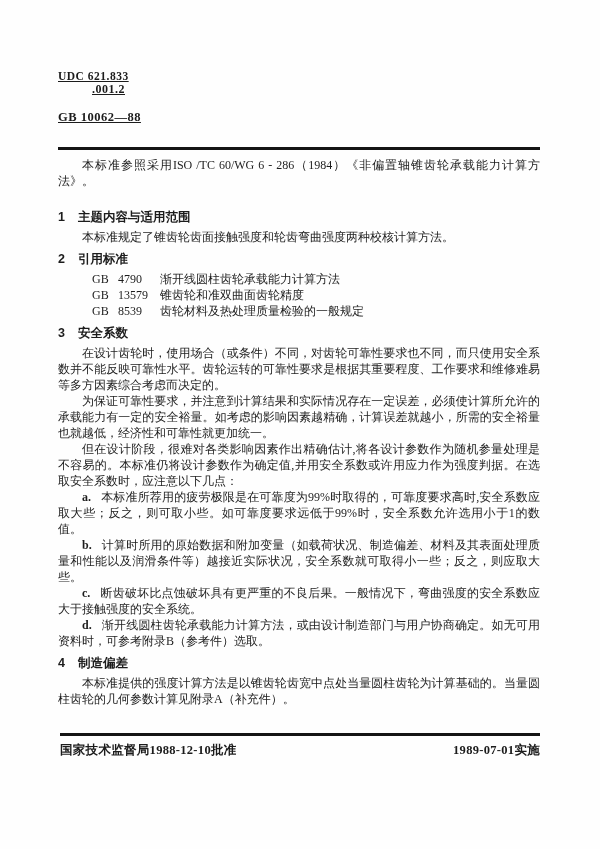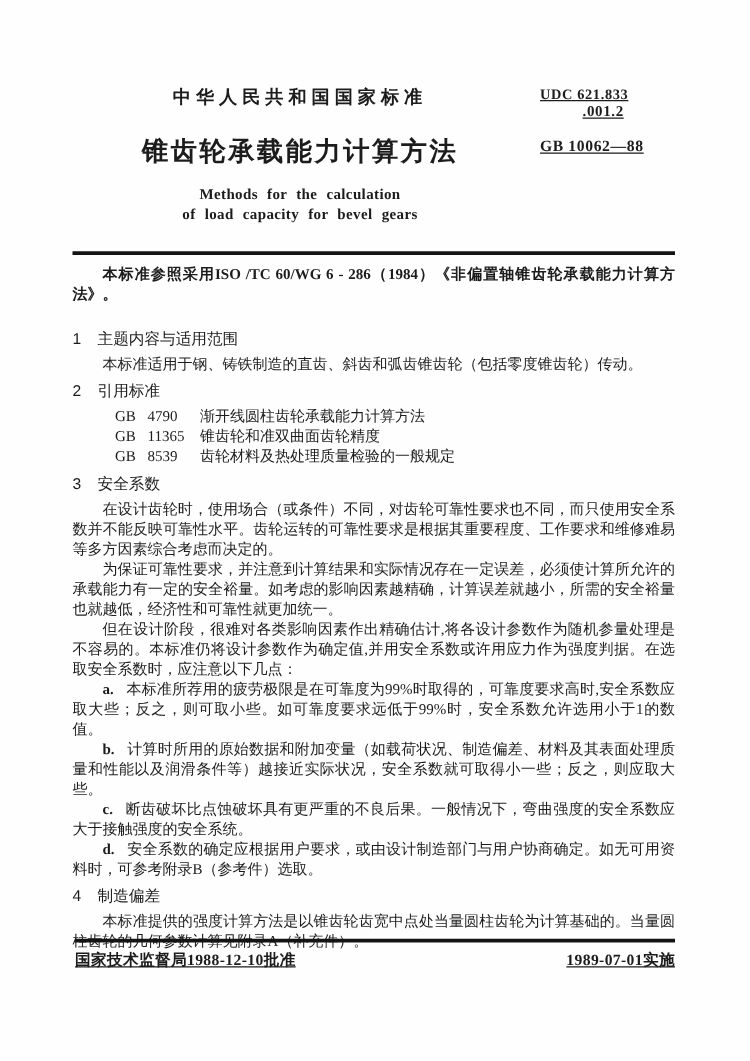--- a/index.html
+++ b/index.html
@@ -84,46 +84,45 @@
   
   .doc-body {
     padding-top: 7px;
     font-size: 12px;
     line-height: 16px;
   }
   .para {
     text-align: justify;
     text-indent: 2em;
   }
-  .intro { margin-bottom: 20px; font-weight: bold; }
+  .intro { margin-bottom: 20px; }
   .sec-heading {
     font-family: "Liberation Sans", "DejaVu Sans", sans-serif;
-    font-weight: normal;
+    font-weight: bold;
     font-size: 12.5px;
     line-height: 17px;
     margin: 6px 0 3px 0;
   }
   .sec-num { display: inline-block; width: 20px; }
   .ref-row {
     padding-left: 34px;
     white-space: nowrap;
   }
   .ref-org { display: inline-block; width: 26px; }
   .ref-num { display: inline-block; width: 42px; }
   .item-label {
     font-weight: bold;
     margin-right: 10px;
   }
   
   .footer {
     position: absolute;
     left: 60px;
     right: 60px;
-    top: 751px;
-    text-decoration: underline;
+    top: 733px;
   }
   .footer-divider {
     height: 3px;
     background: #141414;
   }
   .footer-row {
     display: flex;
     justify-content: space-between;
     margin-top: 6px;
     font-weight: bold;
@@ -131,54 +130,46 @@
     letter-spacing: 0.3px;
   }
 </style>
 </head>
 <body>
 
 <div class="page">
   <div class="content">
 
     <div class="header">
-      <div class="header-left">
-        <div class="std-label">中华人民共和国国家标准</div>
-        <div class="title-cn">锥齿轮承载能力计算方法</div>
-        <div class="title-en">
-          <div>Methods for the calculation</div>
-          <div>of load capacity for bevel gears</div>
-        </div>
-      </div>
       <div class="header-right">
         <div class="udc-line1">UDC 621.833</div>
         <div class="udc-line2">.001.2</div>
         <div class="std-no">GB 10062—88</div>
       </div>
     </div>
 
     <div class="header-divider"></div>
 
     <div class="doc-body">
 
       <p class="para intro">本标准参照采用ISO /TC 60/WG 6 - 286（1984）《非偏置轴锥齿轮承载能力计算方法》。</p>
 
       <div class="sec-heading">
         <span class="sec-num">1</span><span>主题内容与适用范围</span>
       </div>
-      <p class="para">本标准适用于钢、铸铁制造的直齿、斜齿和弧齿锥齿轮（包括零度锥齿轮）传动。</p>
+      <p class="para">本标准规定了锥齿轮齿面接触强度和轮齿弯曲强度两种校核计算方法。</p>
 
       <div class="sec-heading">
         <span class="sec-num">2</span><span>引用标准</span>
       </div>
       <div class="ref-row">
         <span class="ref-org">GB</span><span class="ref-num">4790</span><span>渐开线圆柱齿轮承载能力计算方法</span>
       </div>
       <div class="ref-row">
-        <span class="ref-org">GB</span><span class="ref-num">11365</span><span>锥齿轮和准双曲面齿轮精度</span>
+        <span class="ref-org">GB</span><span class="ref-num">13579</span><span>锥齿轮和准双曲面齿轮精度</span>
       </div>
       <div class="ref-row">
         <span class="ref-org">GB</span><span class="ref-num">8539</span><span>齿轮材料及热处理质量检验的一般规定</span>
       </div>
 
       <div class="sec-heading">
         <span class="sec-num">3</span><span>安全系数</span>
       </div>
       <p class="para">在设计齿轮时，使用场合（或条件）不同，对齿轮可靠性要求也不同，而只使用安全系数并不能反映可靠性水平。齿轮运转的可靠性要求是根据其重要程度、工作要求和维修难易等多方因素综合考虑而决定的。</p>
       <p class="para">为保证可靠性要求，并注意到计算结果和实际情况存在一定误差，必须使计算所允许的承载能力有一定的安全裕量。如考虑的影响因素越精确，计算误差就越小，所需的安全裕量也就越低，经济性和可靠性就更加统一。</p>
@@ -187,21 +178,21 @@
       <p class="para">
         <span class="item-label">a.</span><span>本标准所荐用的疲劳极限是在可靠度为99%时取得的，可靠度要求高时,安全系数应取大些；反之，则可取小些。如可靠度要求远低于99%时，安全系数允许选用小于1的数值。</span>
       </p>
       <p class="para">
         <span class="item-label">b.</span><span>计算时所用的原始数据和附加变量（如载荷状况、制造偏差、材料及其表面处理质量和性能以及润滑条件等）越接近实际状况，安全系数就可取得小一些；反之，则应取大些。</span>
       </p>
       <p class="para">
         <span class="item-label">c.</span><span>断齿破坏比点蚀破坏具有更严重的不良后果。一般情况下，弯曲强度的安全系数应大于接触强度的安全系统。</span>
       </p>
       <p class="para">
-        <span class="item-label">d.</span><span>安全系数的确定应根据用户要求，或由设计制造部门与用户协商确定。如无可用资料时，可参考附录B（参考件）选取。</span>
+        <span class="item-label">d.</span><span>渐开线圆柱齿轮承载能力计算方法，或由设计制造部门与用户协商确定。如无可用资料时，可参考附录B（参考件）选取。</span>
       </p>
 
       <div class="sec-heading">
         <span class="sec-num">4</span><span>制造偏差</span>
       </div>
       <p class="para">本标准提供的强度计算方法是以锥齿轮齿宽中点处当量圆柱齿轮为计算基础的。当量圆柱齿轮的几何参数计算见附录A（补充件）。</p>
 
     </div>
   </div>
 

